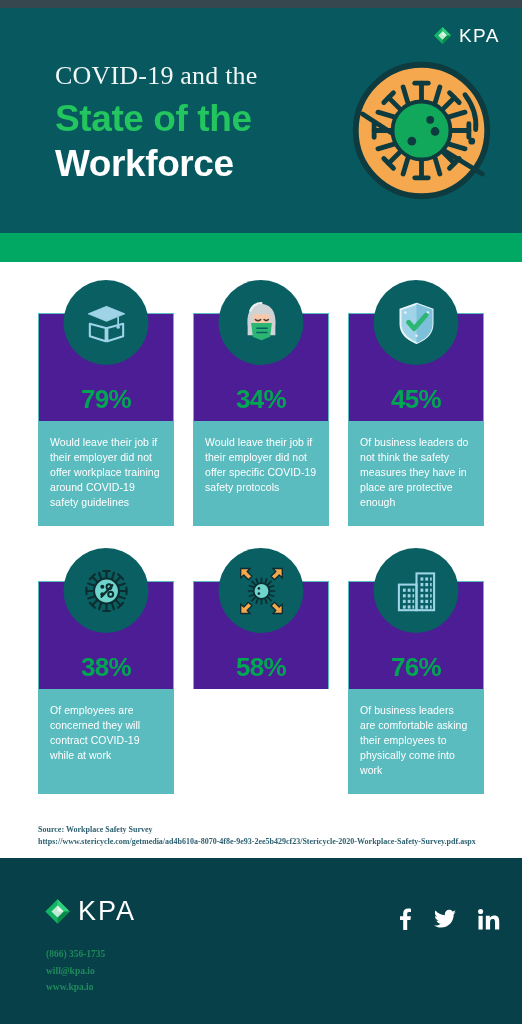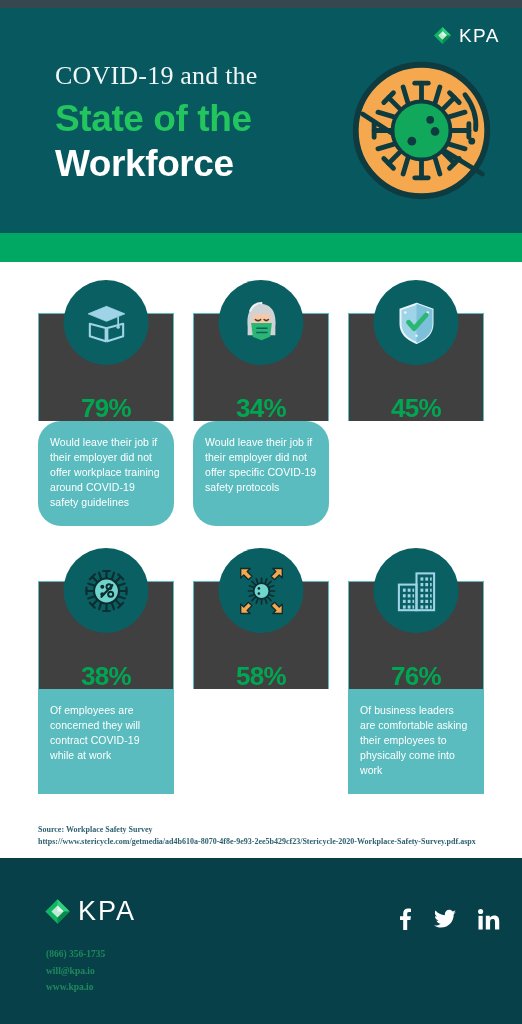--- a/index.html
+++ b/index.html
@@ -53,30 +53,30 @@
 
   .card { width:136px; position:relative; padding-top:33px; }
   .card-icon {
     position:absolute; top:0; left:50%; transform:translateX(-50%);
     width:85px; height:85px; border-radius:50%;
     background:#0a5f63; z-index:3;
     display:flex; align-items:center; justify-content:center;
   }
   .card-top {
     border:1.5px solid #5bbcbf; border-bottom:none;
-    background:#404040; height:108px;
+    background:#4c1d95; height:108px;
     display:flex; align-items:flex-end; justify-content:center;
-    position:relative; z-index:1;
+    padding-bottom:9px; position:relative; z-index:1;
   }
   .pct { font-size:26px; font-weight:bold; color:#00a651; letter-spacing:-.6px; line-height:1; }
   .card-body {
     background:#5bbcbf; padding:14px 12px 16px 12px;
     font-size:10.5px; line-height:1.42; color:#ffffff; letter-spacing:.05px;
   }
-  .card-body.tall   { min-height:105px;border-radius:23px; }
+  .card-body.tall   { min-height:105px; }
   .card-body.short  { min-height:105px; }
 
   
   .source {
     font-family:"Liberation Serif", serif;
     color:#2e6070; font-size:8px; line-height:1.45;
     padding:8px 30px 0 38px; font-weight:bold;
     word-break:break-all;
   }
   .source .src-line { display:block; }
@@ -217,20 +217,21 @@
           <path d="M30 6 L50 13 L50 31 C50 44 40 51 30 55 Z" fill="#7cc0da"></path>
           <circle cx="16" cy="17" r="1.6" fill="#e9f4f8"></circle>
           <circle cx="44" cy="17" r="1.6" fill="#e9f4f8"></circle>
           <circle cx="30" cy="46" r="1.6" fill="#e9f4f8"></circle>
           <path d="M20 29 L27 37 L42 20" stroke="#2bb673" stroke-width="6" fill="none" stroke-linecap="round" stroke-linejoin="round"></path>
         </svg>
       </div>
       <div class="card-top">
         <span class="pct">45%</span>
       </div>
+      <div class="card-body tall">Of business leaders do not think the safety measures they have in place are protective enough</div>
     </div>
   </div>
 
   <div class="row">
 
     <div class="card">
       <div class="card-icon">
         <svg viewBox="0 0 60 60" width="50" height="50">
           <g stroke="#0d2e30" stroke-width="2.6" stroke-linecap="round">
             <line x1="30" y1="16" x2="30" y2="6"></line>

